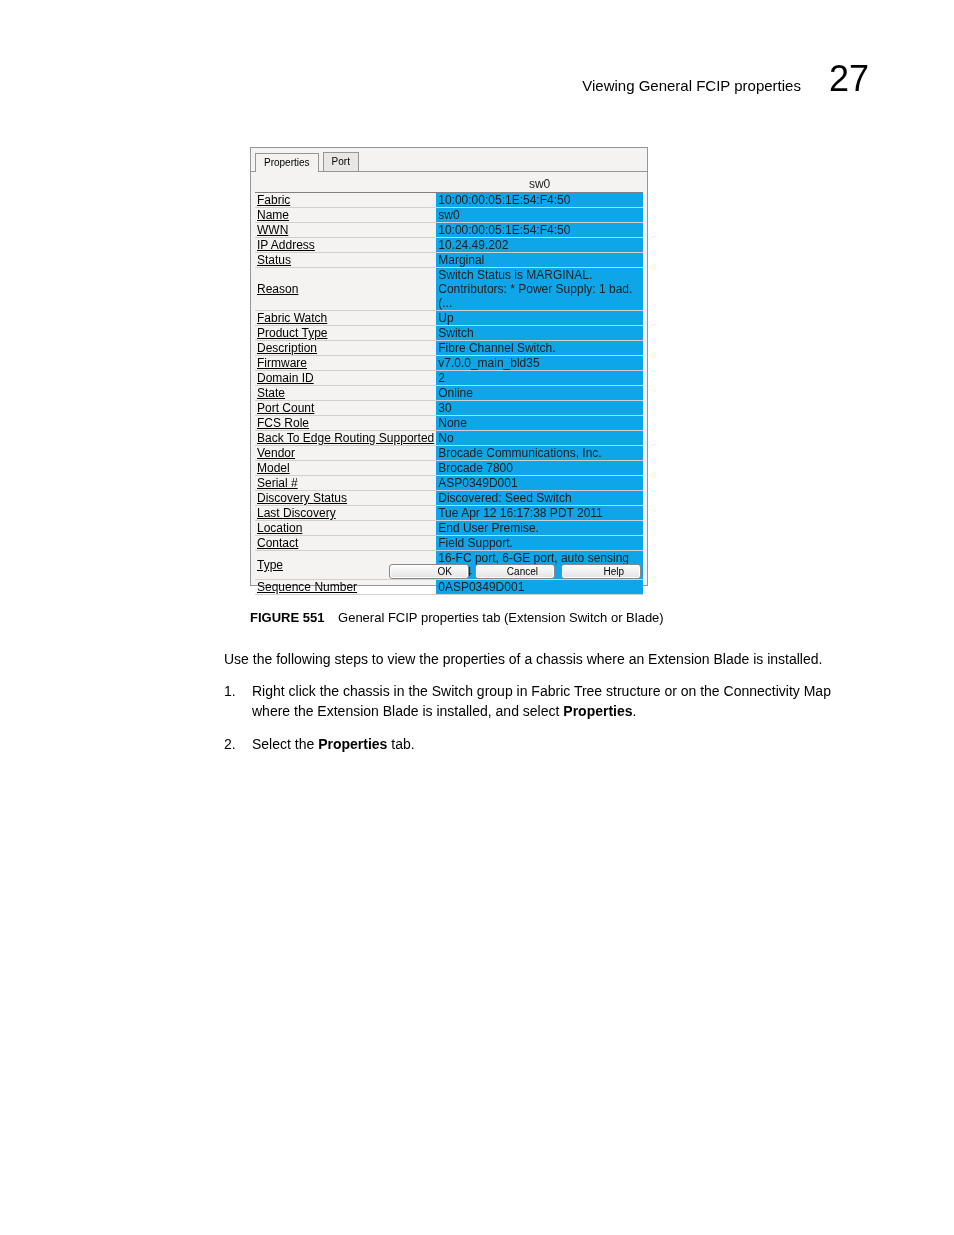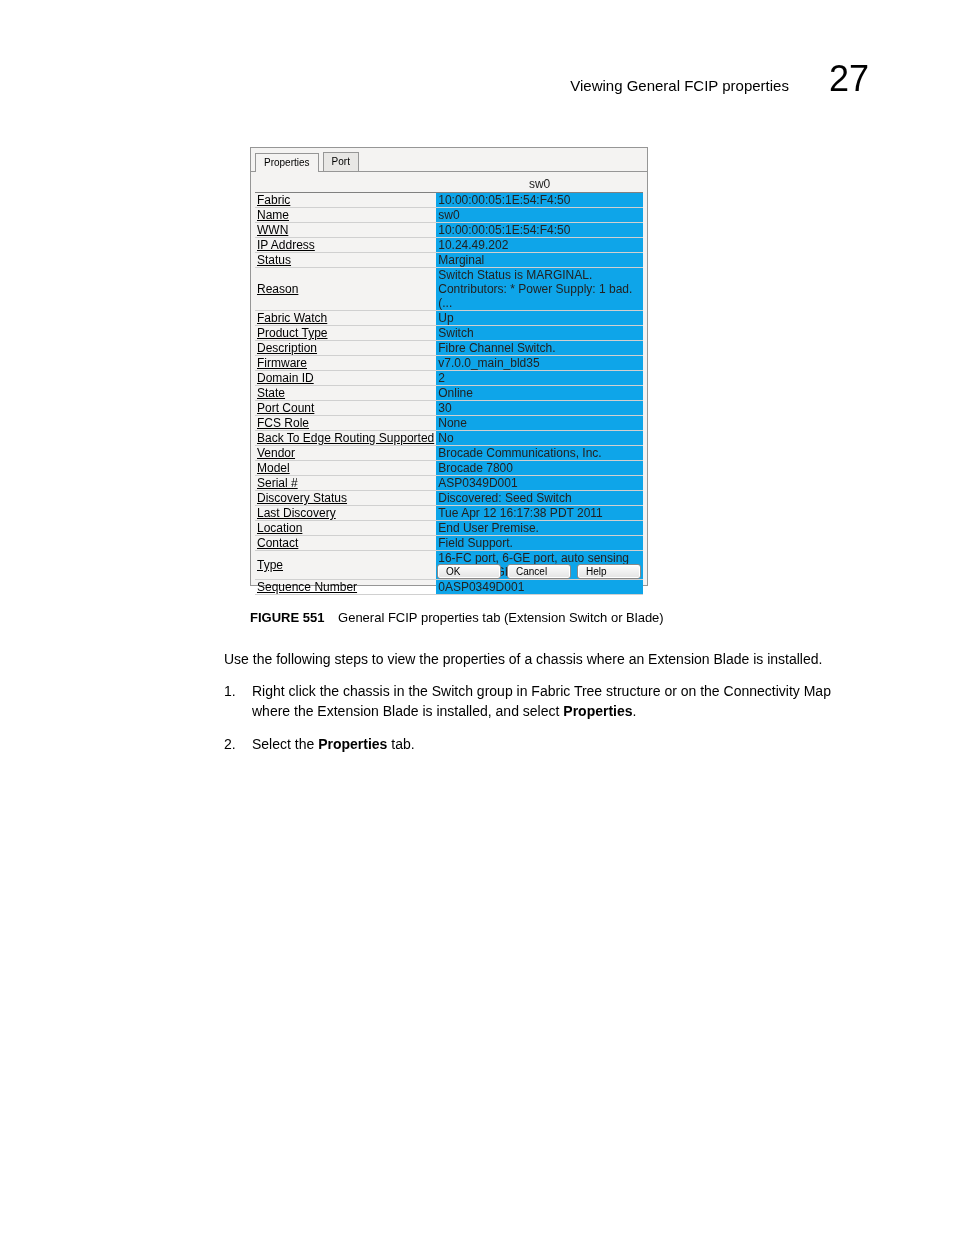--- a/index.html
+++ b/index.html
@@ -10,21 +10,21 @@
     width: 954px;
     height: 1235px;
     position: relative;
   }
   .page-header {
     position: absolute;
     top: 58px;
     right: 85px;
     display: flex;
     align-items: baseline;
-    gap: 40px;
+    gap: 28px;
   }
   .page-header .title {
     font-size: 15px;
   }
   .page-header .num {
     font-size: 36px;
     font-family: Arial, Helvetica, sans-serif;
     font-weight: normal;
   }
   .dialog {
@@ -95,23 +95,23 @@
   .button-bar {
     position: absolute;
     bottom: 6px;
     right: 6px;
     display: flex;
     gap: 6px;
   }
   .btn {
     font-size: 10px;
     font-family: Tahoma, Arial, sans-serif;
-    padding: 1px 8px;
+    padding: 1px 16px;
     width: 46px;
-    text-align: left;
+    text-align: right;
     border: 1px solid #888;
     border-radius: 3px;
     background: linear-gradient(#fdfdfd,#e3e3e3);
     box-shadow: inset 0 0 0 1px #fff;
   }
   .caption {
     position: absolute;
     left: 250px;
     top: 610px;
     font-size: 13px;

